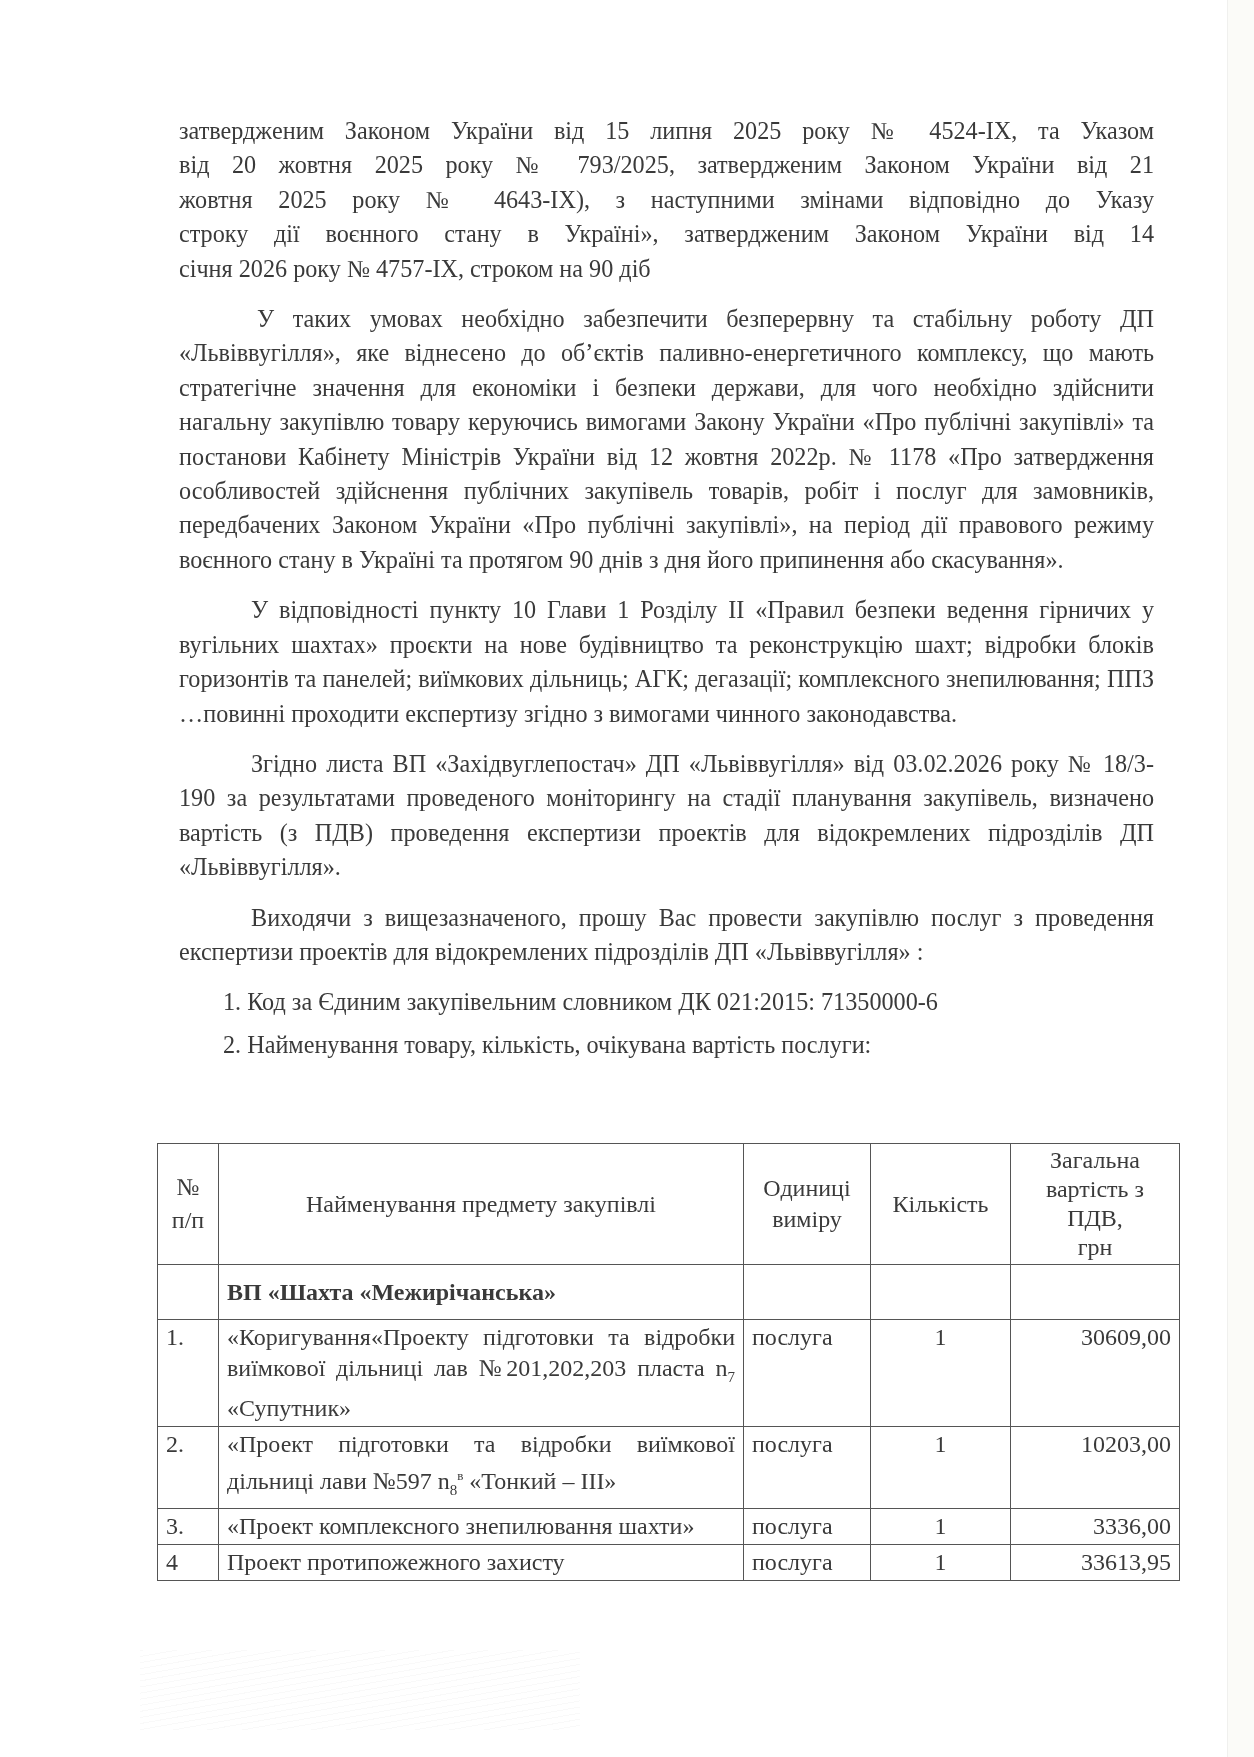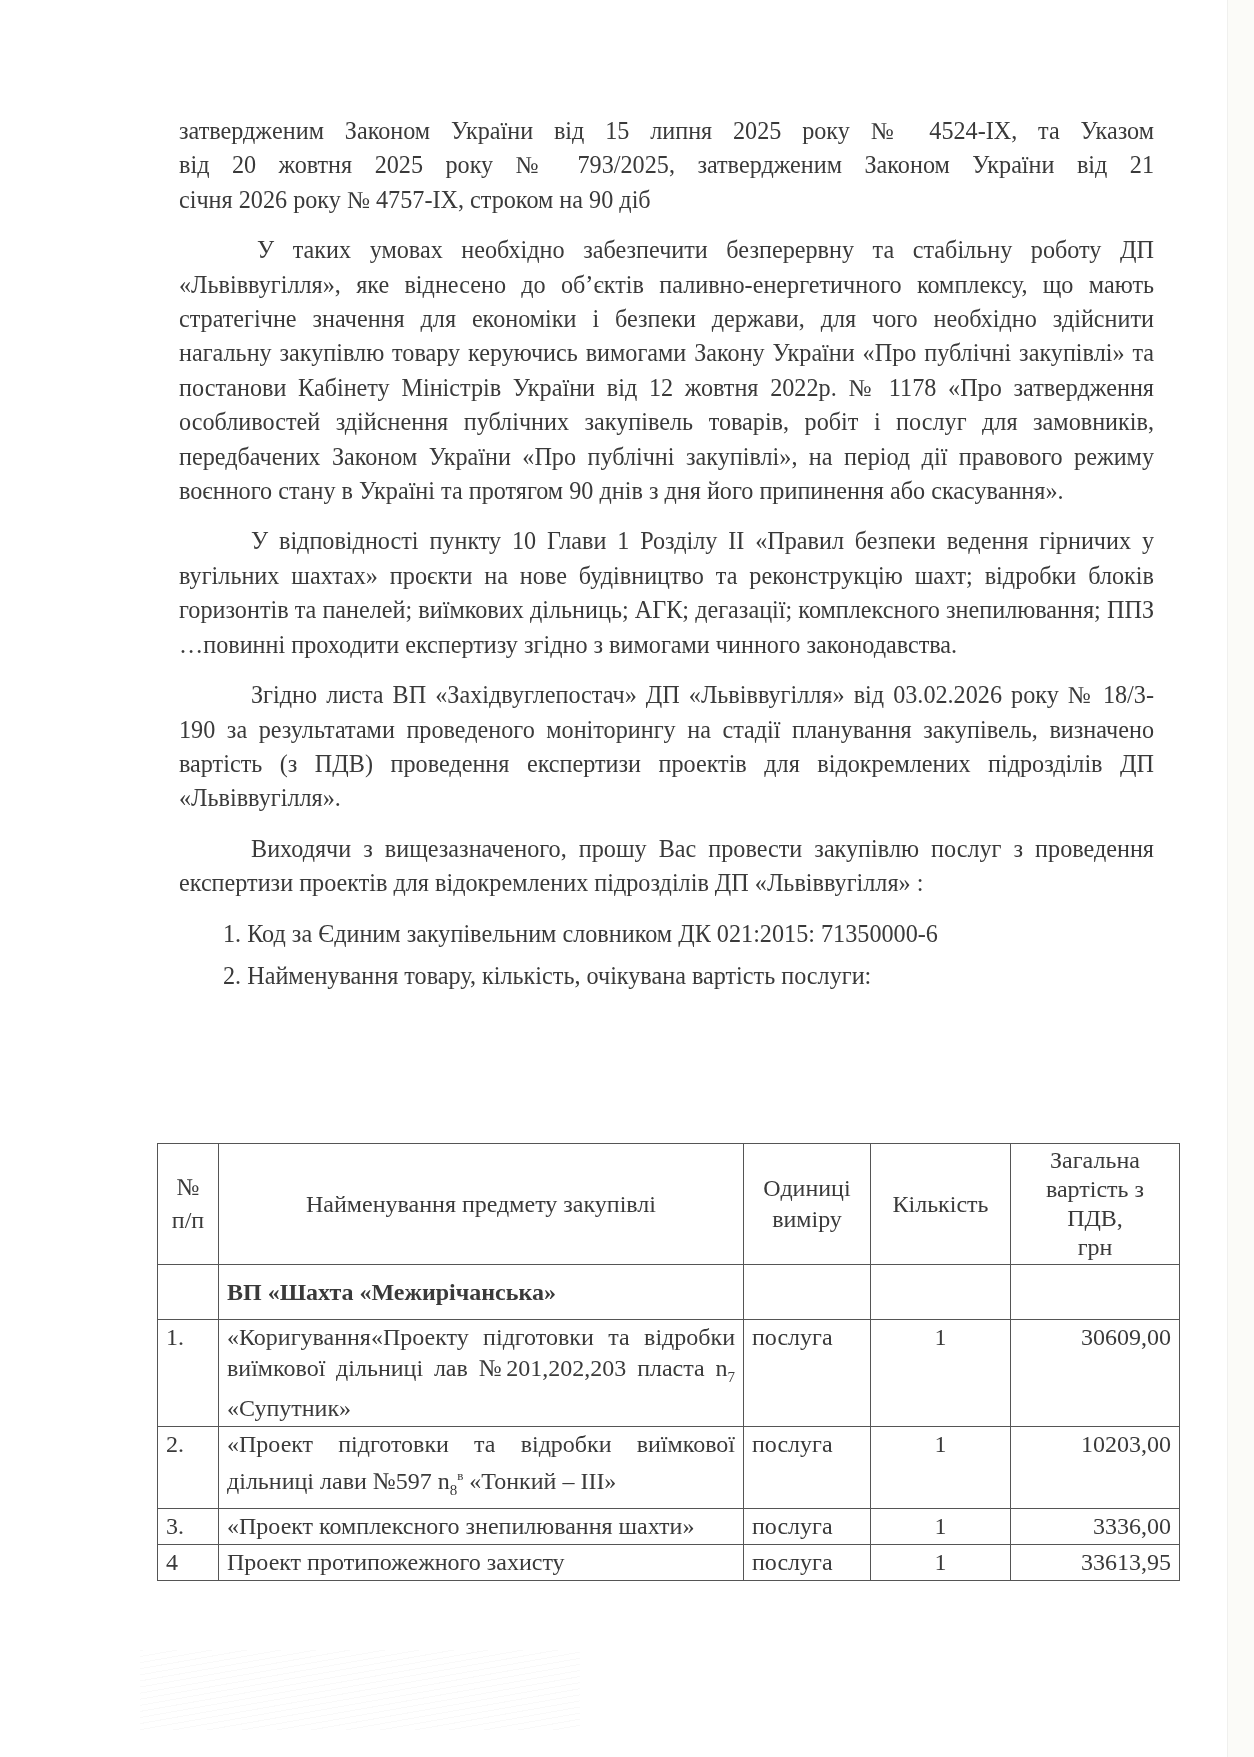--- a/index.html
+++ b/index.html
@@ -52,20 +52,22 @@
 </style>
 </head>
 <body>
 
 <div class="edge-strip"></div>
 
 <div class="page">
   <div class="p">
     <div style="text-align:justify;text-align-last:justify;">затверджeним Законом України від 15 липня 2025 року № 4524-IX, та Указом</div>
     <div style="text-align:justify;text-align-last:justify;">від 20 жовтня 2025 року № 793/2025, затвердженим Законом України від 21</div>
+    <div style="text-align:justify;text-align-last:justify;">жовтня 2025 року № 4643-IX), з наступними змінами відповідно до Указу</div>
+    <div style="text-align:justify;text-align-last:justify;">строку дії воєнного стану в Україні», затвердженим Законом України від 14</div>
     <div>січня 2026 року № 4757-IX, строком на 90 діб</div>
   </div>
 
   <p class="p indent p2" style="margin-top:8px;">У таких умовах необхідно забезпечити безперервну та стабільну роботу ДП «Львіввугілля», яке віднесено до об’єктів паливно-енергетичного комплексу, що мають стратегічне значення для економіки і безпеки держави, для чого необхідно здійснити нагальну закупівлю товару керуючись вимогами Закону України «Про публічні закупівлі» та постанови Кабінету Міністрів України від 12 жовтня 2022р. № 1178 «Про затвердження особливостей здійснення публічних закупівель товарів, робіт і послуг для замовників, передбачених Законом України «Про публічні закупівлі», на період дії правового режиму воєнного стану в Україні та протягом 90 днів з дня його припинення або скасування».</p>
 
   <p class="p indent2">У відповідності пункту 10 Глави 1 Розділу II «Правил безпеки ведення гірничих у вугільних шахтах» проєкти на нове будівництво та реконструкцію шахт; відробки блоків горизонтів та панелей; виїмкових дільниць; АГК; дегазації; комплексного знепилювання; ППЗ …повинні проходити експертизу згідно з вимогами чинного законодавства.</p>
 
   <p class="p indent2">Згідно листа ВП «Західвуглепостач» ДП «Львіввугілля» від 03.02.2026 року № 18/3-190 за результатами проведеного моніторингу на стадії планування закупівель, визначено вартість (з ПДВ) проведення експертизи проектів для відокремлених підрозділів ДП «Львіввугілля».</p>
 
   <p class="p indent2">Виходячи з вищезазначеного, прошу Вас провести закупівлю послуг з проведення експертизи проектів для відокремлених підрозділів ДП «Львіввугілля» :</p>

